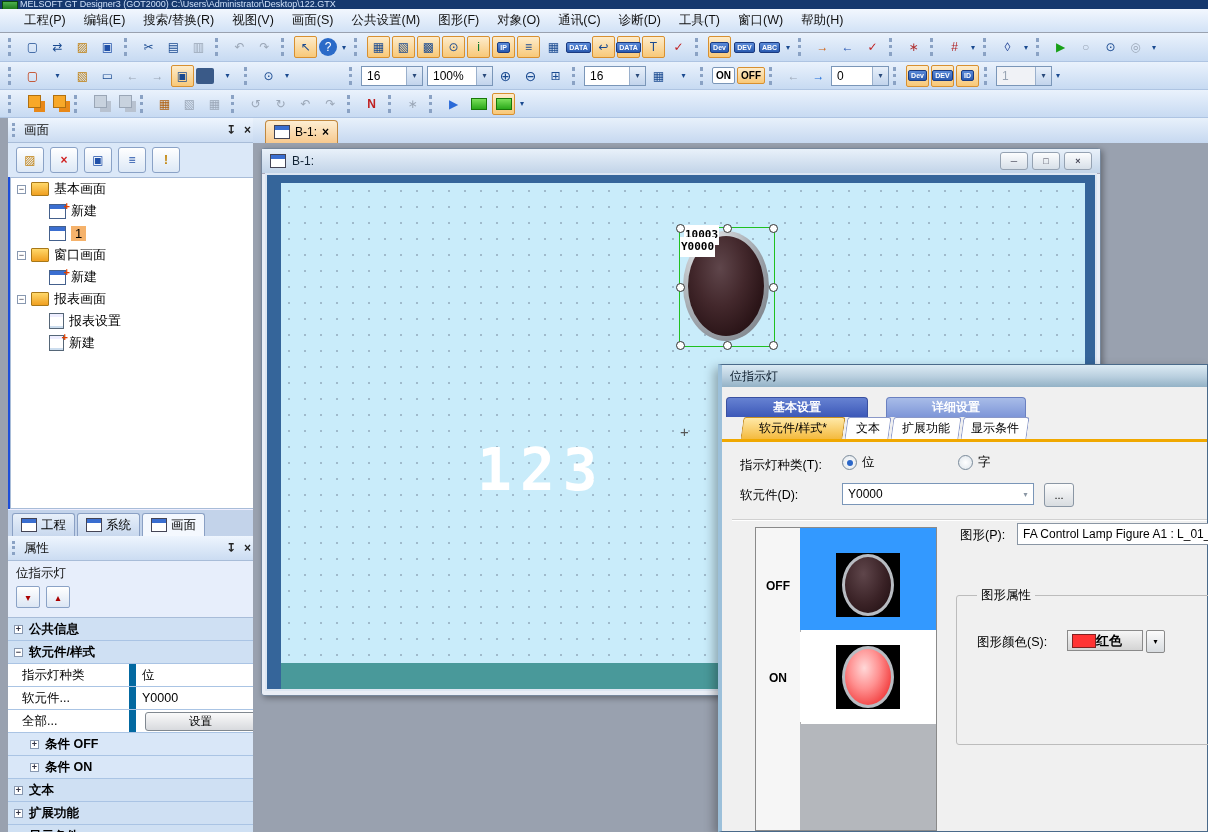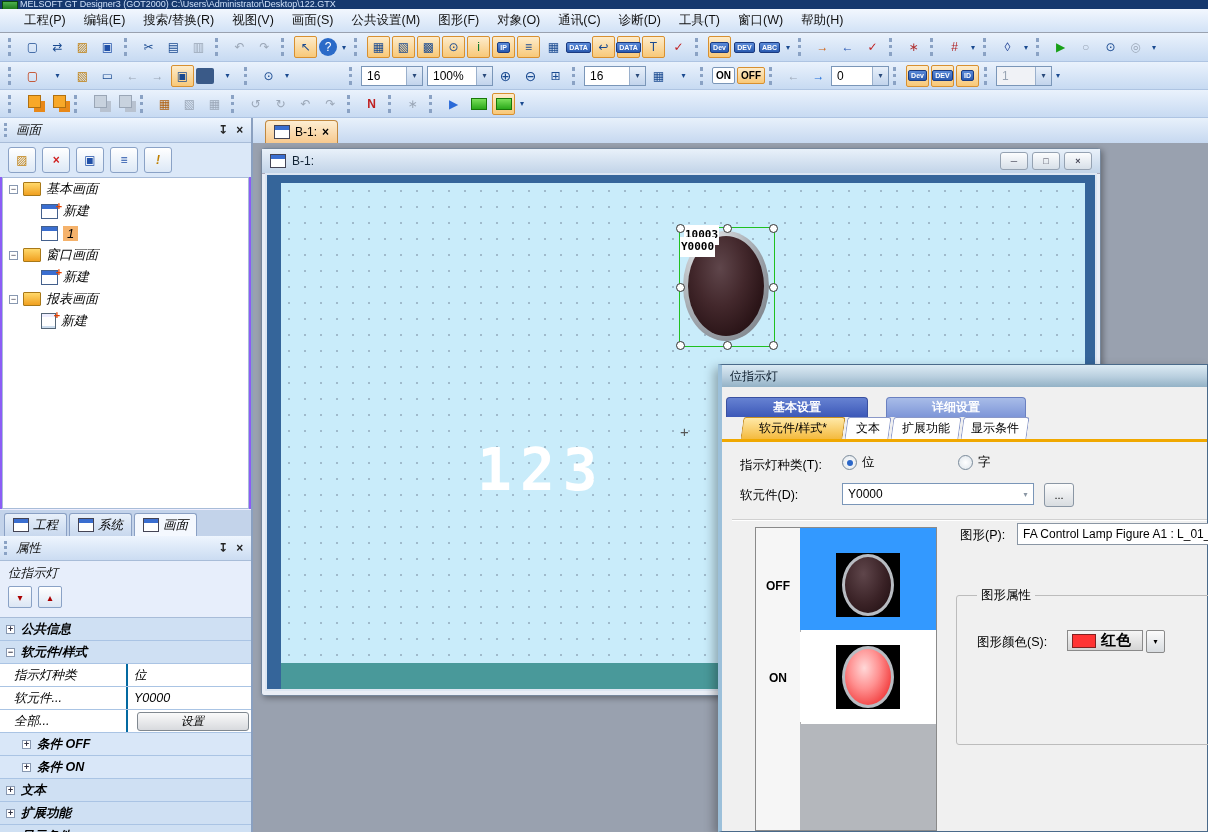--- a/index.html
+++ b/index.html
@@ -30,21 +30,21 @@
   .onoff.hl{background:linear-gradient(#fdeccb,#f8c878);border:1px solid #d89030;}
   .combo{height:20px;background:#fff;border:1px solid #7a96b8;display:flex;align-items:center;font-size:12px;
          padding-left:5px;box-sizing:border-box;flex:none;color:#000;}
   .combo .arw{margin-left:auto;width:15px;height:100%;background:linear-gradient(#e8f0fa,#c2d4ec);
               border-left:1px solid #9ab0cc;display:flex;align-items:center;justify-content:center;font-size:8px;color:#2a4a7a;}
   .combo.gy{color:#98a4b4;background:#f0f2f6;}
   .sq2{width:11px;height:11px;background:#f8a828;border:1px solid #b07010;box-shadow:5px 5px 0 -1px #e88818;margin:-4px -4px 0 0;}
   .sq2.gy{background:#c8d2de;border-color:#9aa6b6;box-shadow:5px 5px 0 -1px #b8c2d0;}
   .grn{width:14px;height:10px;background:linear-gradient(#7ae05a,#2aa81a);border:1px solid #187808;}
   
-  #leftcol{left:0;top:118px;width:253px;height:714px;background:#8b5cf6;border-right:2px solid #8aa0c0;box-sizing:border-box;font-style:italic;}
+  #leftcol{left:8px;top:118px;width:253px;height:714px;background:#1d4ed8;border-right:2px solid #8aa0c0;box-sizing:border-box;}
   .pane-hdr{height:24px;background:linear-gradient(#eef5fe,#cbdcf2);border-bottom:1px solid #a8bcd8;display:flex;
             align-items:center;font-size:12.5px;color:#111;padding-left:10px;position:relative;}
   .pane-hdr .hctl{margin-left:auto;display:flex;gap:8px;padding-right:8px;font-size:12px;color:#222;font-weight:bold;}
   .pane-tools{height:34px;display:flex;align-items:center;gap:6px;padding-left:8px;background:#dbe8f8;}
   .ptool{width:26px;height:24px;border:1px solid #8aa2c6;border-radius:3px;background:linear-gradient(#ffffff,#dce8f6);
          display:flex;align-items:center;justify-content:center;font-size:12px;}
   #tree{height:330px;background:#fff;margin:0 2px;border:1px solid #a8bcd8;overflow:hidden;font-size:13px;color:#000;}
   .trow{height:22px;display:flex;align-items:center;gap:5px;}
   .exp{width:9px;height:9px;border:1px solid #8898b0;background:#fff;font-size:9px;line-height:7px;text-align:center;
        color:#334;flex:none;box-sizing:border-box;}
@@ -62,21 +62,21 @@
   #prop-obj{height:56px;background:#e7eefb;padding:4px 8px;box-sizing:border-box;font-size:12.5px;color:#111;}
   .pbtns{display:flex;gap:6px;margin-top:4px;}
   .pbtn{width:22px;height:20px;border:1px solid #8aa2c6;background:linear-gradient(#fff,#dce6f4);border-radius:2px;
         font-size:10px;display:flex;align-items:center;justify-content:center;color:#a00;}
   #prop-grid{background:#fff;border-top:1px solid #a8bcd8;font-size:12.5px;}
   .pg-cat{height:22px;background:#cfe0f3;border-bottom:1px solid #aac4e4;display:flex;align-items:center;gap:6px;
           font-weight:bold;padding-left:6px;color:#000;}
   .pg-sub{height:22px;background:#d9e7f8;border-bottom:1px solid #aac4e4;display:flex;align-items:center;gap:6px;
           font-weight:bold;padding-left:22px;color:#000;}
   .pg-kv{height:22px;border-bottom:1px solid #aac4e4;display:flex;}
-  .pg-k{width:128px;border-right:2px solid #0369a1;display:flex;align-items:center;padding-left:14px;box-sizing:border-box;}
+  .pg-k{width:128px;border-right:7px solid #0369a1;display:flex;align-items:center;padding-left:14px;box-sizing:border-box;}
   .pg-v{flex:1;display:flex;align-items:center;padding-left:6px;}
   .setbtn{margin:0 auto;width:110px;height:17px;border:1px solid #808890;border-radius:3px;font-size:11.5px;
           background:linear-gradient(#fafafa,#d8dade);display:flex;align-items:center;justify-content:center;}
   
   #workspace{left:253px;top:118px;width:955px;height:714px;background:#99a1af;overflow:hidden;}
   #doc-tabs{left:0;top:0;width:955px;height:25px;background:linear-gradient(#e8f1fb,#c6d8f0);display:flex;
             align-items:flex-end;padding-left:12px;box-sizing:border-box;}
   #doc-tab{height:22px;background:linear-gradient(#fdeed3,#f7c98e);border:1px solid #c08840;border-bottom:none;
            border-radius:4px 4px 0 0;display:flex;align-items:center;gap:5px;padding:0 8px;font-size:12px;color:#000;}
   
@@ -145,22 +145,22 @@
             border:3px solid #b8bcc2;}
   #lamp-on{width:46px;height:56px;border-radius:50%;background:radial-gradient(ellipse at 42% 34%,#ffd8d8 0%,#ff9090 40%,#f03030 85%,#c01818 100%);
            border:3px solid #b8bcc2;}
   #sl-rest{left:0;right:0;bottom:0;top:300px;background:#b4b7bc;}
   
   #shape-field{position:absolute;left:295px;top:136px;width:240px;height:22px;border:1px solid #8a96a4;background:#fff;
                display:flex;align-items:center;padding-left:5px;font-size:12px;box-sizing:border-box;color:#000;}
   #shape-group{position:absolute;left:232px;top:200px;width:300px;height:140px;border:1px solid #bcbcbc;border-radius:3px;}
   #shape-group legend{font-size:12.5px;color:#000;padding:0 4px;margin-left:8px;}
   #color-btn{position:absolute;left:110px;top:26px;width:76px;height:21px;border:1px solid #8a8a8a;
-             background:linear-gradient(#f6f6f6,#d4d4d4);display:flex;align-items:center;gap:5px;padding-left:4px;
-             box-sizing:border-box;font-size:15px;font-weight:bold;}
+             background:linear-gradient(#f6f6f6,#d4d4d4);display:flex;align-items:center;padding-left:4px;
+             box-sizing:border-box;font-size:13px;font-weight:bold;}
   #color-swatch{width:22px;height:12px;background:#ff3333;border:1px solid #802020;}
   #color-arw{position:absolute;left:189px;top:26px;width:17px;height:21px;border:1px solid #8a8a8a;border-radius:2px;
              background:linear-gradient(#fcfcfc,#d8dce0);display:flex;align-items:center;justify-content:center;font-size:8px;}
 </style>
 </head>
 <body>
 
 <div class="abs" id="titlebar">
   <span>MELSOFT GT Designer3 (GOT2000) C:\Users\Administrator\Desktop\122.GTX</span>
 </div>
@@ -394,20 +394,24 @@
     <div class="trow" style="padding-left:38px">
       <span class="i-screen">
           <span class="plus-badge">+</span>
         </span>
       <span>新建</span>
     </div>
     <div class="trow" style="padding-left:6px">
       <span class="exp">−</span>
       <span class="i-folder"></span>
       <span>报表画面</span>
+    </div>
+    <div class="trow" style="padding-left:38px">
+      <span class="i-doc"></span>
+      <span>报表设置</span>
     </div>
     <div class="trow" style="padding-left:38px">
       <span class="i-doc">
           <span class="plus-badge">+</span>
         </span>
       <span>新建</span>
     </div>
   </div>
 
   <div id="left-tabs">

